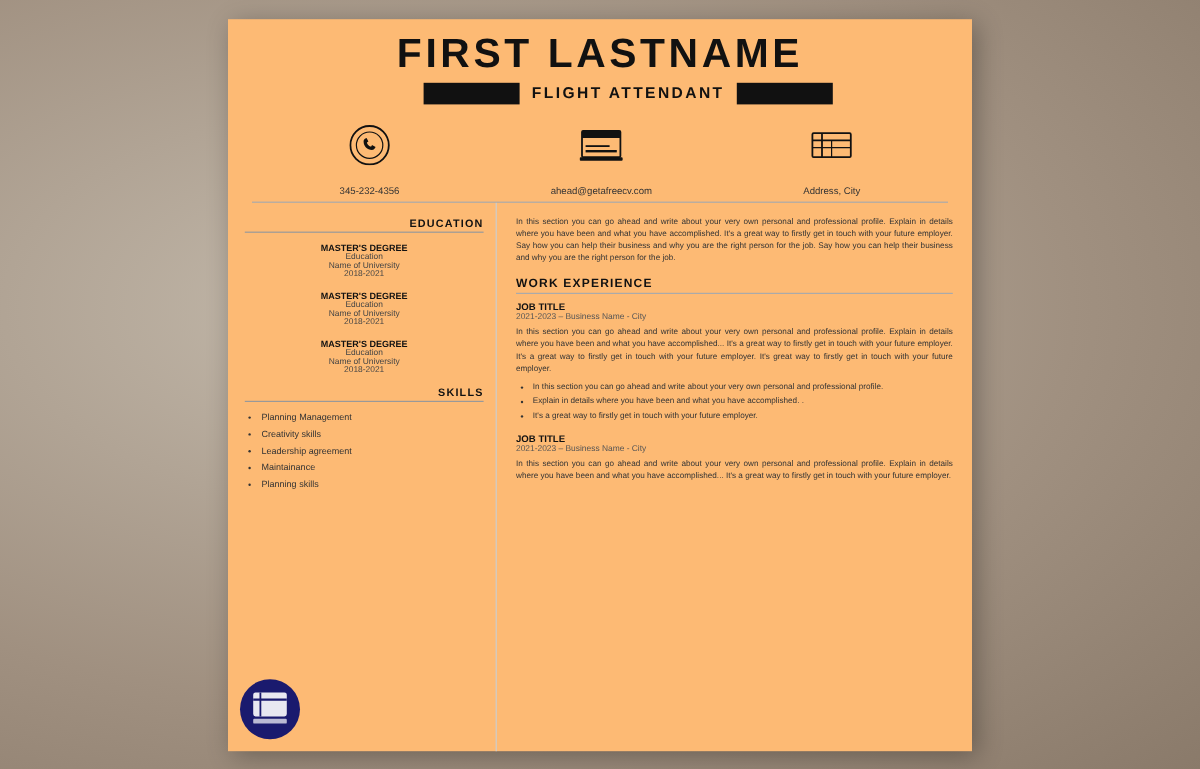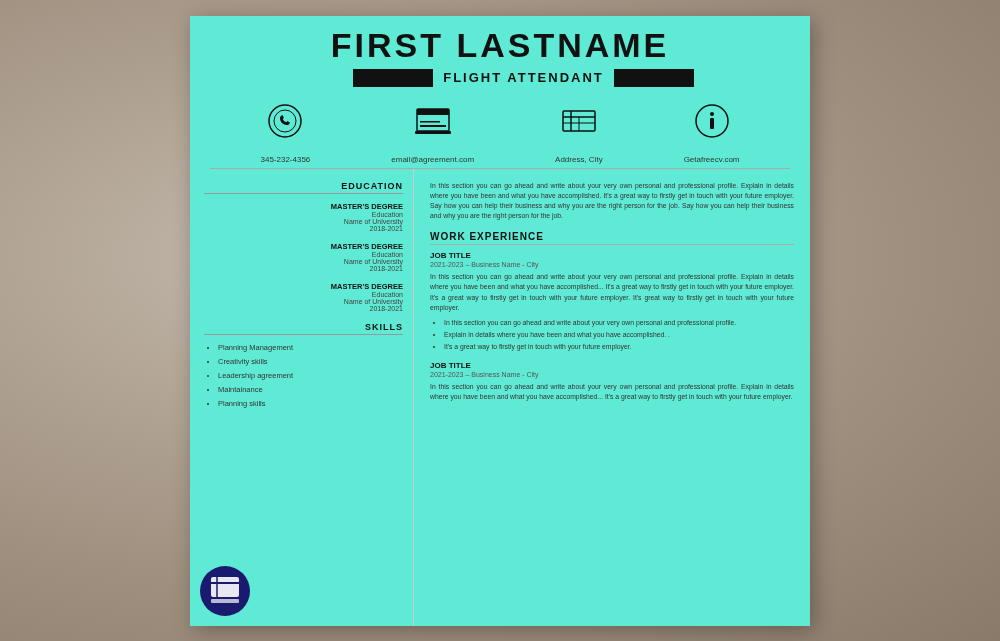--- a/index.html
+++ b/index.html
@@ -11,21 +11,21 @@
       display: flex;
       align-items: center;
       justify-content: center;
       font-family: Arial, sans-serif;
       overflow: hidden;
     }
 
     .resume-paper {
       width: 620px;
       height: 610px;
-      background: #5eead4;
+      background: #fdba74;
       box-shadow: 4px 4px 20px rgba(0,0,0,0.3);
       overflow: hidden;
       position: relative;
     }
 
     
     .resume-header {
       text-align: center;
       padding: 10px 0 6px;
       border-bottom: none;
@@ -119,21 +119,21 @@
       font-weight: bold;
       letter-spacing: 1px;
       color: #111;
       text-align: right;
       border-bottom: 1px solid #999;
       padding-bottom: 2px;
       margin-bottom: 8px;
     }
 
     .edu-entry {
-      text-align: right;
+      text-align: center;
       margin-bottom: 10px;
     }
 
     .edu-degree {
       font-size: 7.5px;
       font-weight: bold;
       color: #111;
     }
 
     .edu-sub {
@@ -268,46 +268,36 @@
       <div class="contact-icon">
         <svg width="36" height="28" viewBox="0 0 36 28" fill="none" xmlns="http://www.w3.org/2000/svg">
           <rect x="2" y="2" width="32" height="22" rx="1" stroke="#111" stroke-width="1.5" fill="none"></rect>
           <rect x="5" y="18" width="26" height="2" fill="#111"></rect>
           <rect x="5" y="14" width="20" height="1.5" fill="#111"></rect>
           <rect x="2" y="2" width="32" height="6" fill="#111"></rect>
 
           <rect x="0" y="24" width="36" height="3" rx="1" fill="#111"></rect>
         </svg>
       </div>
-      <div class="contact-text">email@agreement.com</div>
+      <div class="contact-text">ahead@getafreecv.com</div>
     </div>
 
     <div class="contact-item">
       <div class="contact-icon">
         <svg width="36" height="28" viewBox="0 0 36 28" fill="none" xmlns="http://www.w3.org/2000/svg">
           <rect x="2" y="4" width="32" height="20" rx="1" stroke="#111" stroke-width="1.5" fill="none"></rect>
           <line x1="2" y1="10" x2="34" y2="10" stroke="#111" stroke-width="1.5"></line>
           <line x1="10" y1="4" x2="10" y2="24" stroke="#111" stroke-width="1.5"></line>
           <line x1="2" y1="16" x2="34" y2="16" stroke="#111" stroke-width="1"></line>
           <line x1="18" y1="10" x2="18" y2="24" stroke="#111" stroke-width="1"></line>
         </svg>
       </div>
       <div class="contact-text">Address, City</div>
     </div>
 
-    <div class="contact-item">
-      <div class="contact-icon">
-        <svg width="34" height="34" viewBox="0 0 34 34" fill="none" xmlns="http://www.w3.org/2000/svg">
-          <circle cx="17" cy="17" r="16" stroke="#111" stroke-width="1.5" fill="none"></circle>
-          <circle cx="17" cy="10" r="2" fill="#111"></circle>
-          <rect x="15" y="14" width="4" height="11" rx="1" fill="#111"></rect>
-        </svg>
-      </div>
-      <div class="contact-text">Getafreecv.com</div>
-    </div>
   </div>
 
   <div class="thin-line"></div>
 
   <div class="resume-body">
 
     <div class="sidebar">
 
       <div class="sidebar-section-title">EDUCATION</div>
 

